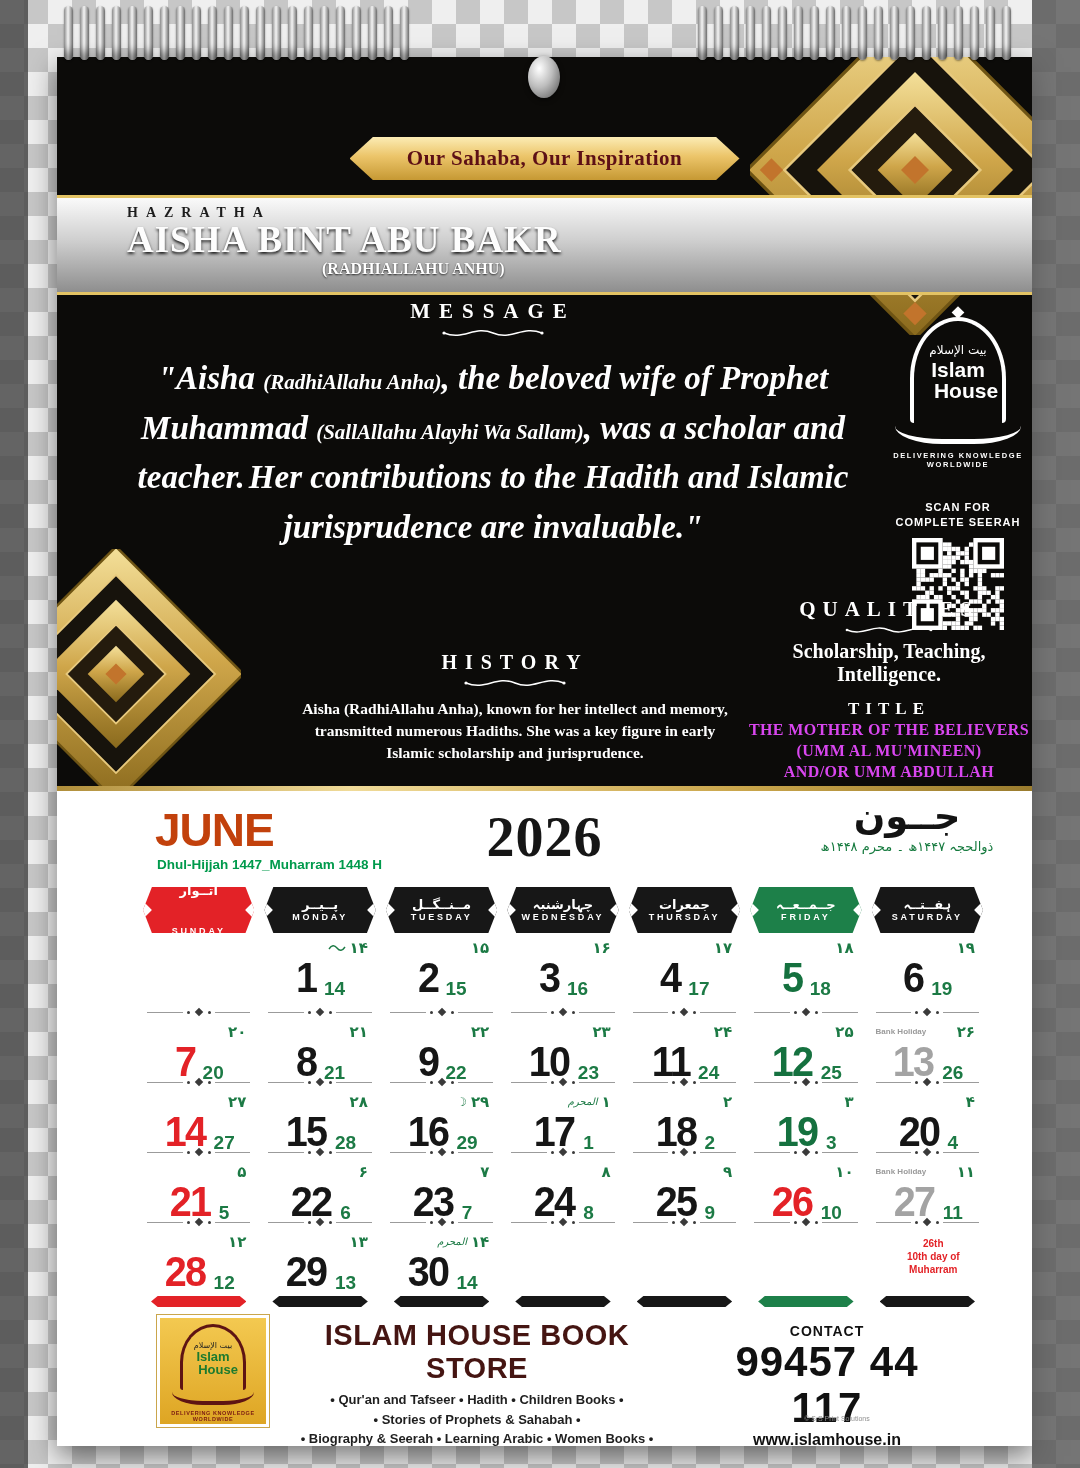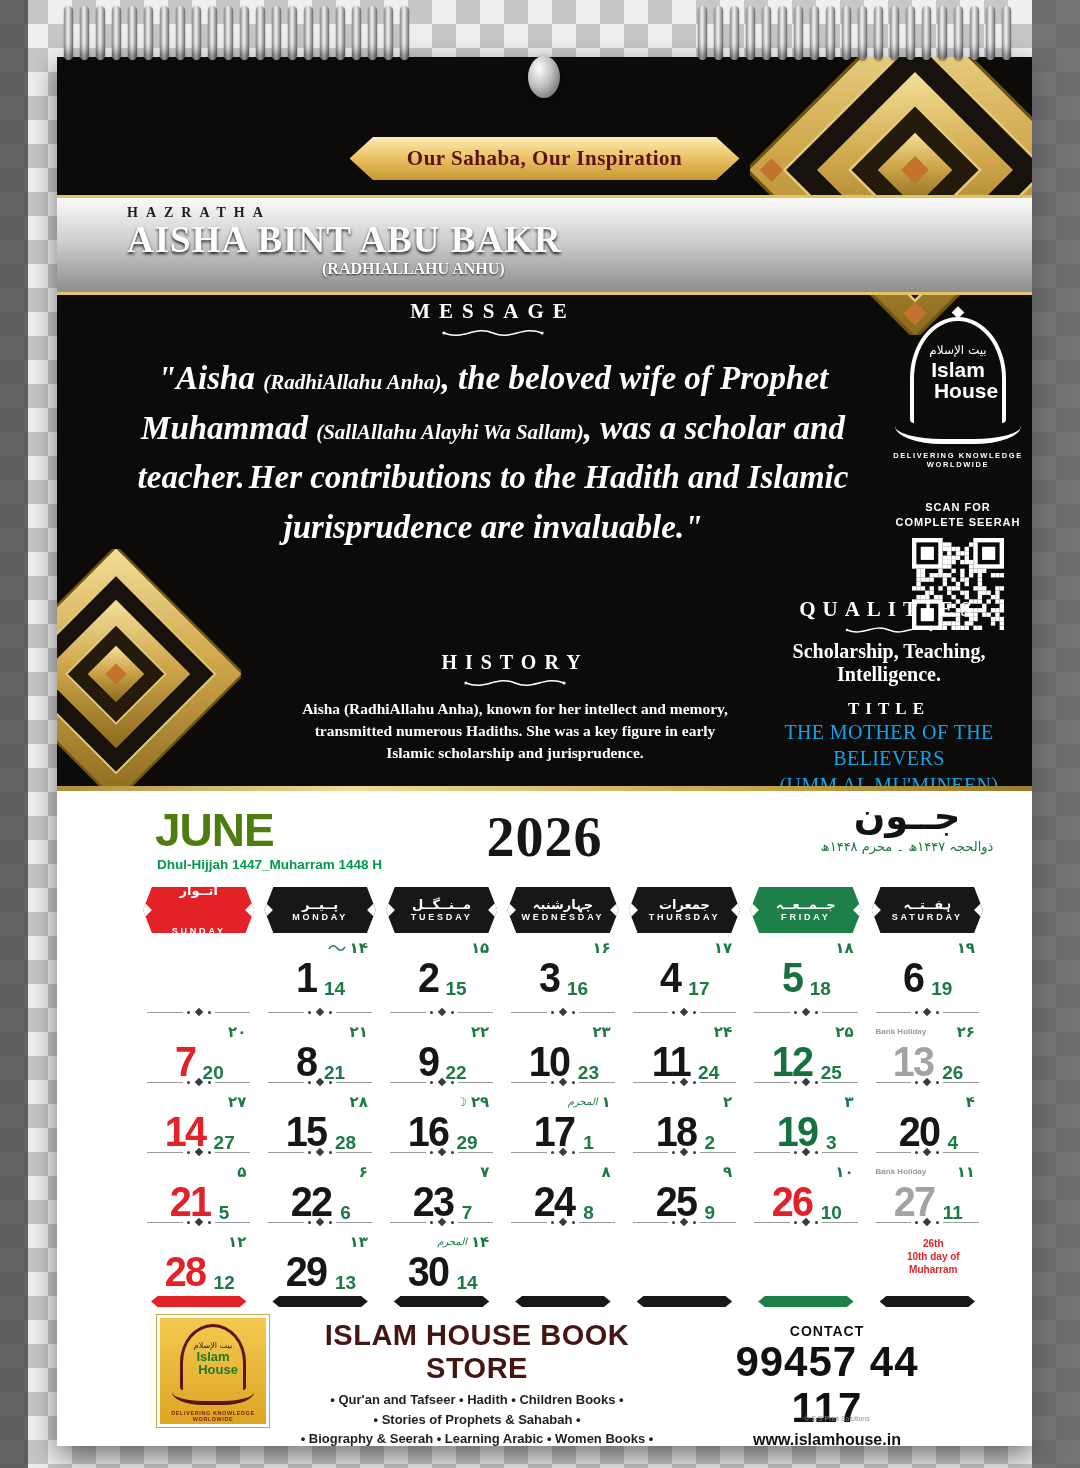--- a/index.html
+++ b/index.html
@@ -77,26 +77,26 @@
   #qr-svg{margin-top:8px;}
 
   .hist-col{position:absolute;left:240px;top:594px;width:436px;text-align:center;}
   .hist-h{font-size:20px;letter-spacing:8px;}
   .hist-t{margin-top:8px;font-family:"Liberation Serif",serif;font-weight:bold;font-size:15.5px;color:#fff;line-height:1.42;}
 
   .qual-col{position:absolute;left:688px;top:540px;width:288px;text-align:center;}
   .qual-h{font-size:21px;letter-spacing:7px;}
   .qual-t{margin-top:4px;font-family:"Liberation Serif",serif;font-weight:bold;font-size:20px;color:#fff;}
   .ttl-h{margin-top:13px;font-size:17px;letter-spacing:6px;}
-  .ttl-l{font-size:20px;font-weight:400;color:#0ea5e9;letter-spacing:.4px;line-height:1.32;font-family:"Liberation Serif",serif;}
+  .ttl-l{font-size:16px;font-weight:700;color:#d946ef;letter-spacing:.4px;line-height:1.32;font-family:"Liberation Serif",serif;}
   .bd-h{margin-top:13px;font-size:15px;letter-spacing:2px;}
   .bd-t{font-size:14.5px;font-weight:800;color:#fff;font-family:"Liberation Serif",serif;margin-top:2px;}
 
   
-  .month-en{position:absolute;left:98px;top:746px;font-size:46px;font-weight:900;color:#4d7c0f;letter-spacing:-1px;}
+  .month-en{position:absolute;left:98px;top:746px;font-size:46px;font-weight:900;color:#c2410c;letter-spacing:-1px;}
   .hijri-line{position:absolute;left:100px;top:800px;font-size:13.5px;font-weight:800;color:#009a4c;}
   .year{position:absolute;left:0;right:0;top:748px;text-align:center;font-family:"Liberation Serif",serif;
     font-size:56px;font-weight:900;color:#161616;letter-spacing:1px;}
   .month-ur{position:absolute;left:735px;width:230px;top:740px;text-align:center;}
   .mu-big{font-family:"DejaVu Sans",sans-serif;font-size:37px;font-weight:bold;color:#131313;line-height:1.1;}
   .mu-sub{font-family:"DejaVu Sans",sans-serif;font-size:13px;color:#157a3e;margin-top:1px;}
 
   #day-row{position:absolute;left:86px;top:830px;width:840px;display:grid;grid-template-columns:repeat(7,1fr);gap:10px;height:46px;}
   .badge{position:relative;height:46px;display:flex;flex-direction:column;align-items:center;justify-content:center;color:#fff;
     clip-path:polygon(0 50%,8% 0,92% 0,100% 50%,92% 100%,8% 100%);}

